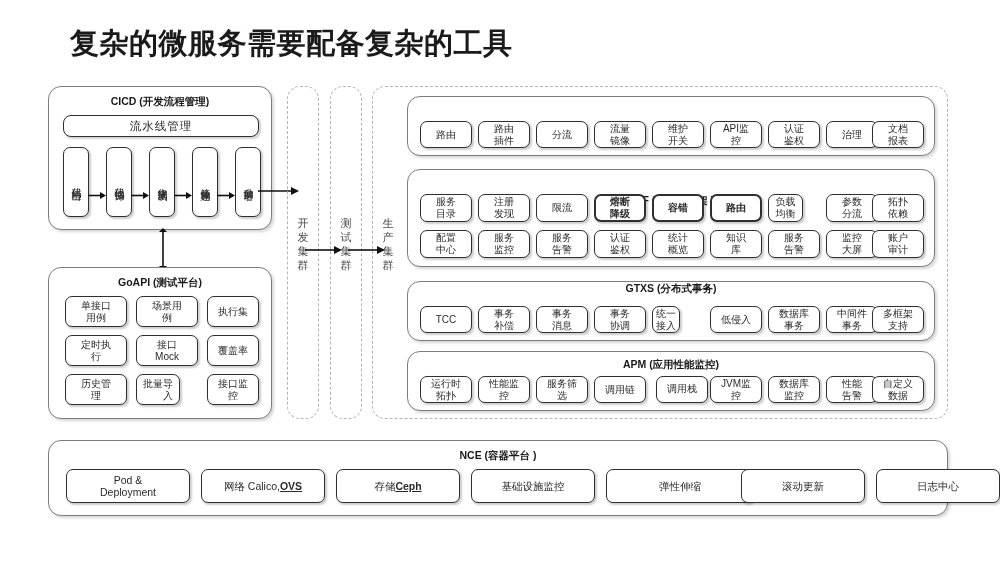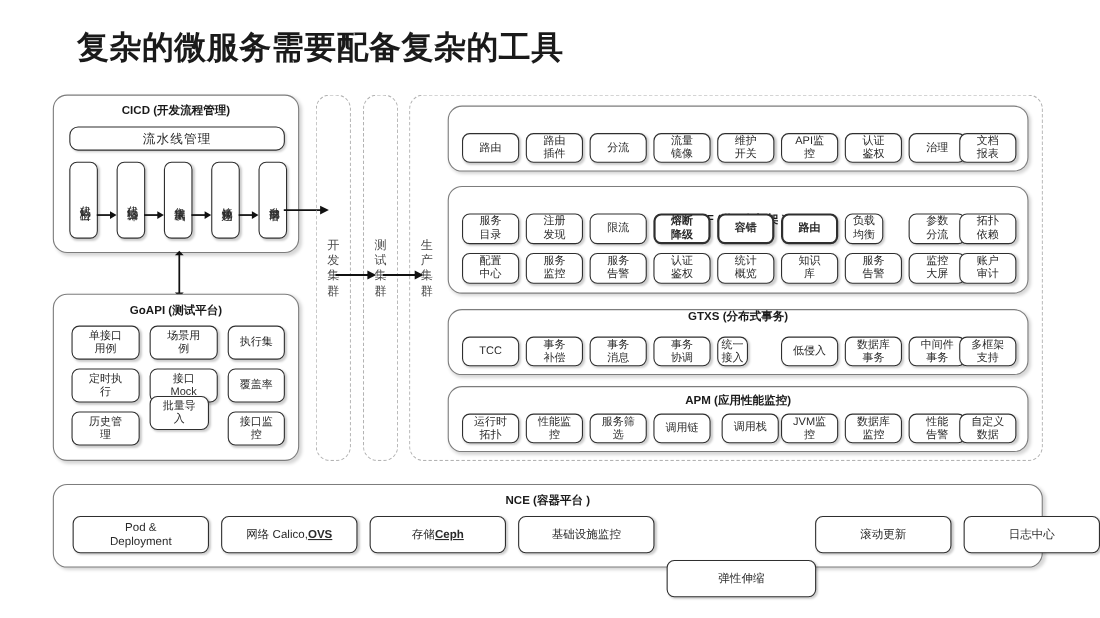--- a/index.html
+++ b/index.html
@@ -191,21 +191,21 @@
   <div class="box" style="left:87px; top:28px; width:62px; height:31px;">场景用
 例</div>
   <div class="box" style="left:158px; top:28px; width:52px; height:31px;">执行集</div>
   <div class="box" style="left:16px; top:67px; width:62px; height:31px;">定时执
 行</div>
   <div class="box" style="left:87px; top:67px; width:62px; height:31px;">接口
 Mock</div>
   <div class="box" style="left:158px; top:67px; width:52px; height:31px;">覆盖率</div>
   <div class="box" style="left:16px; top:106px; width:62px; height:31px;">历史管
 理</div>
-  <div class="box" style="left:87px; top:92px; width:54px; height:31px;">批量导
+  <div class="box" style="left:87px; top:106px; width:44px; height:31px;text-align:right;">批量导
 入</div>
   <div class="box" style="left:158px; top:106px; width:52px; height:31px;">接口监
 控</div>
 </div>
 
 <div class="cluster" style="left:287px; top:86px; width:32px; height:333px;"></div>
 <div class="cluster-label" style="left:296px; top:216px;">开发集群</div>
 
 <div class="cluster" style="left:330px; top:86px; width:32px; height:333px;"></div>
 <div class="cluster-label" style="left:339px; top:216px;">测试集群</div>
@@ -326,16 +326,16 @@
   <div class="panel-title">NCE (容器平台 )</div>
   <div class="box wide-label" style="left:17px; top:28px; width:124px; height:34px;">Pod &amp;
 Deployment</div>
   <div class="box wide-label" style="left:287px; top:28px; width:124px; height:34px;">
     <span>存储 </span><span style="font-weight:bold; text-decoration:underline;">Ceph</span>
   </div>
   <div class="box wide-label" style="left:152px; top:28px; width:124px; height:34px;">
     <span>网络 Calico, </span><span style="font-weight:bold; text-decoration:underline;">OVS</span>
   </div>
   <div class="box wide-label" style="left:422px; top:28px; width:124px; height:34px;">基础设施监控</div>
-  <div class="box wide-label" style="left:557px; top:28px; width:136px; height:34px;margin-top:40px;">弹性伸缩</div>
+  <div class="box wide-label" style="left:557px; top:28px; width:148px; height:34px;">弹性伸缩</div>
   <div class="box wide-label" style="left:692px; top:28px; width:124px; height:34px;">滚动更新</div>
   <div class="box wide-label" style="left:827px; top:28px; width:124px; height:34px;">日志中心</div>
 </div>
 
 </body></html>

